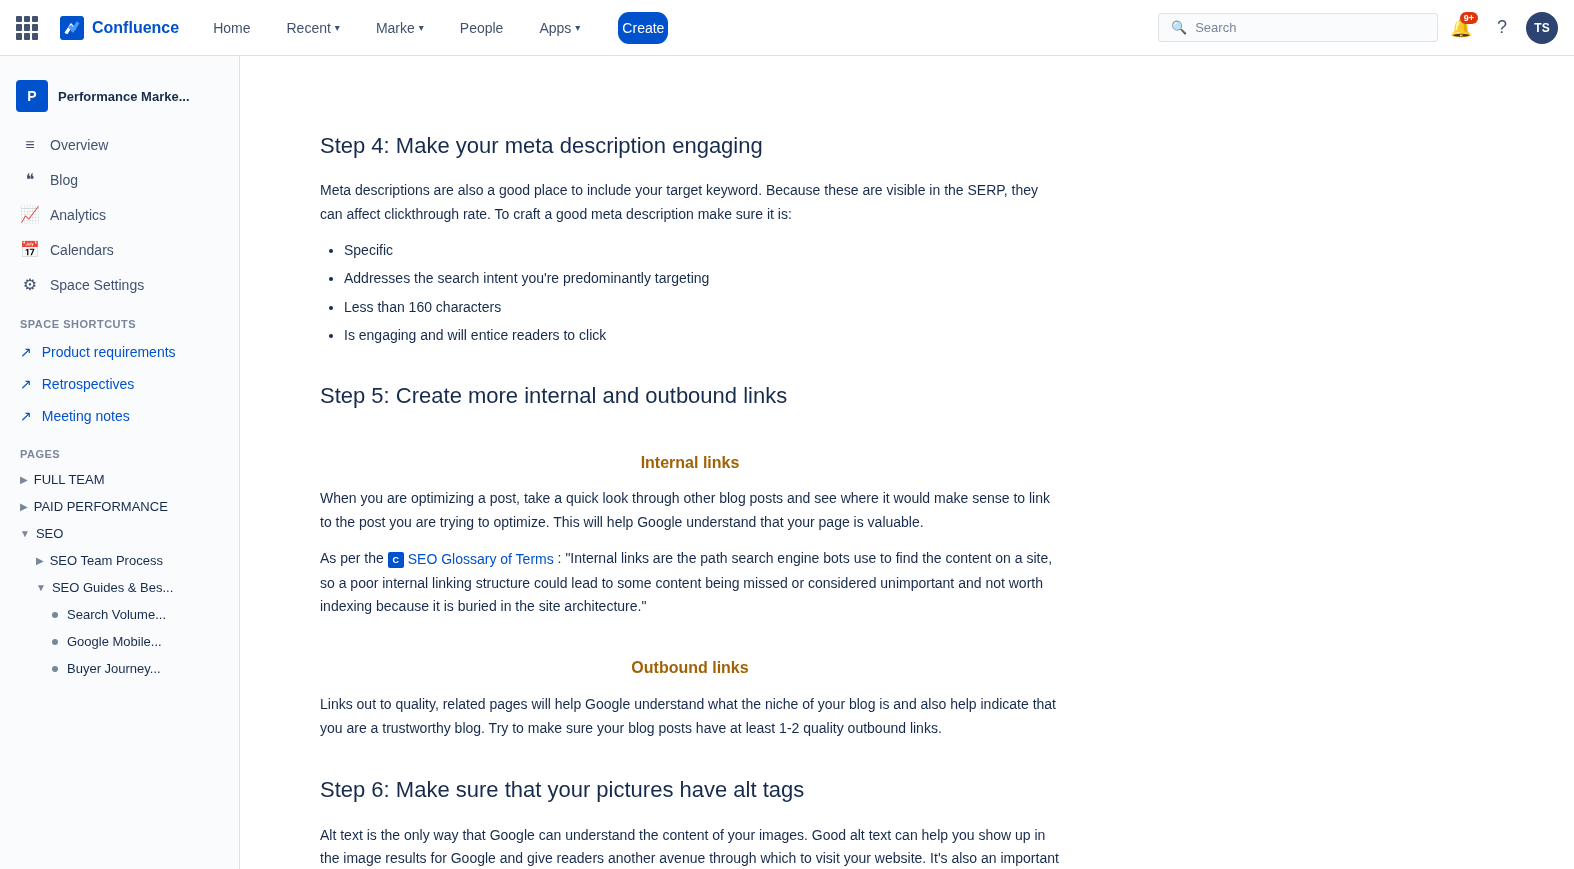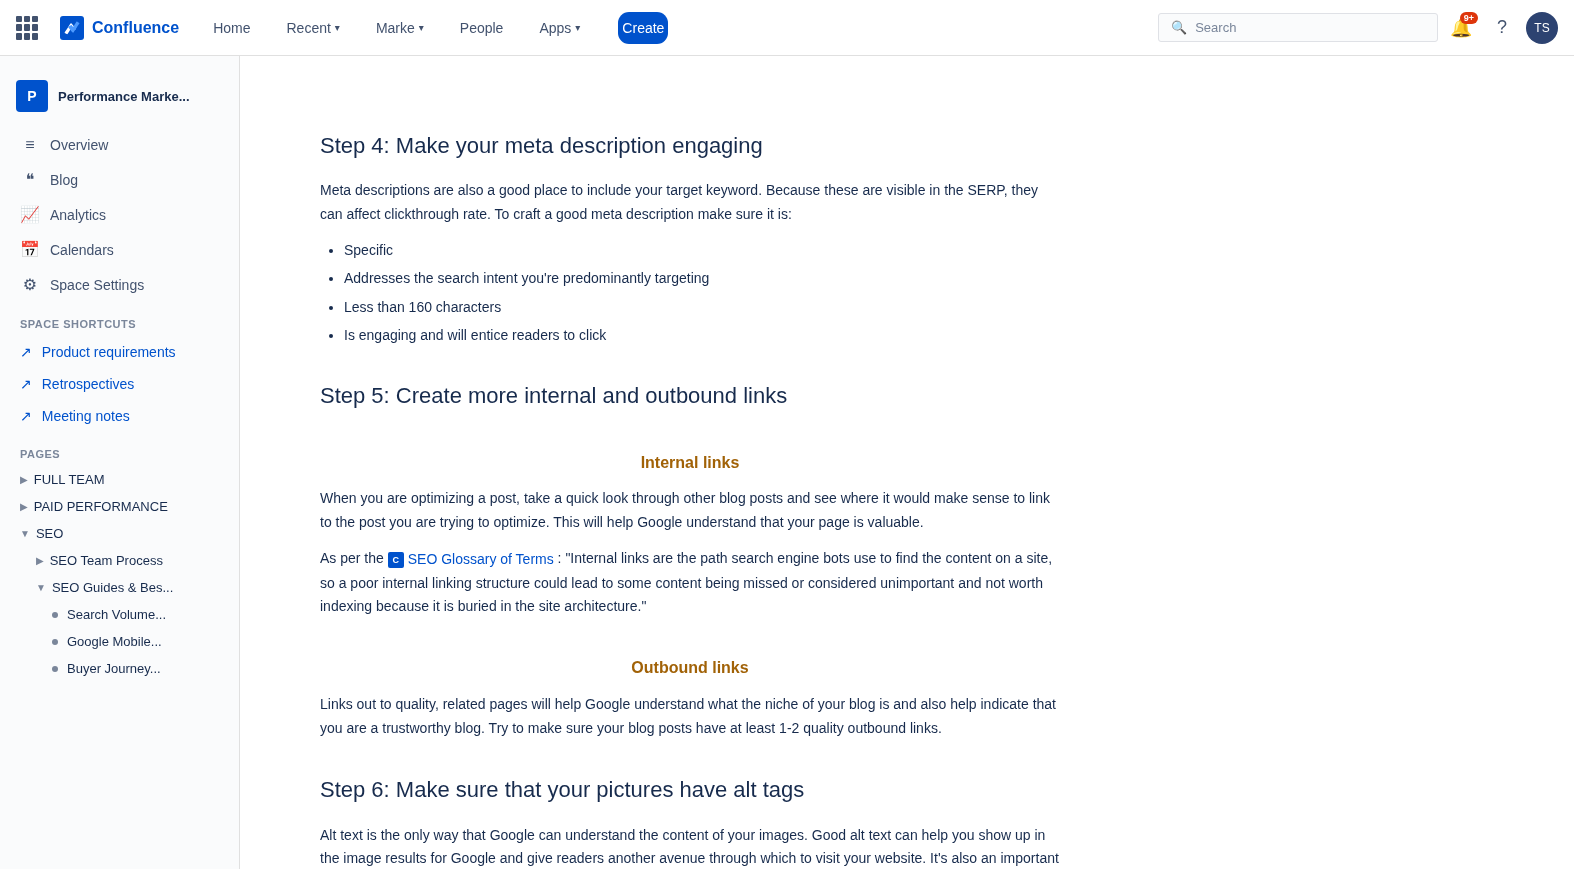--- a/index.html
+++ b/index.html
@@ -87,21 +87,21 @@
       padding: 1px 4px;
       font-weight: 700;
     }
     .avatar {
       width: 32px; height: 32px;
       border-radius: 50%;
       background: #2d4371;
       color: #fff;
       display: flex; align-items: center; justify-content: center;
       font-size: 12px;
-      font-weight: 400;
+      font-weight: 700;
       cursor: pointer;
     }
 
     
     .page-layout {
       display: flex;
       margin-top: 56px;
       min-height: calc(100vh - 56px);
     }
 

